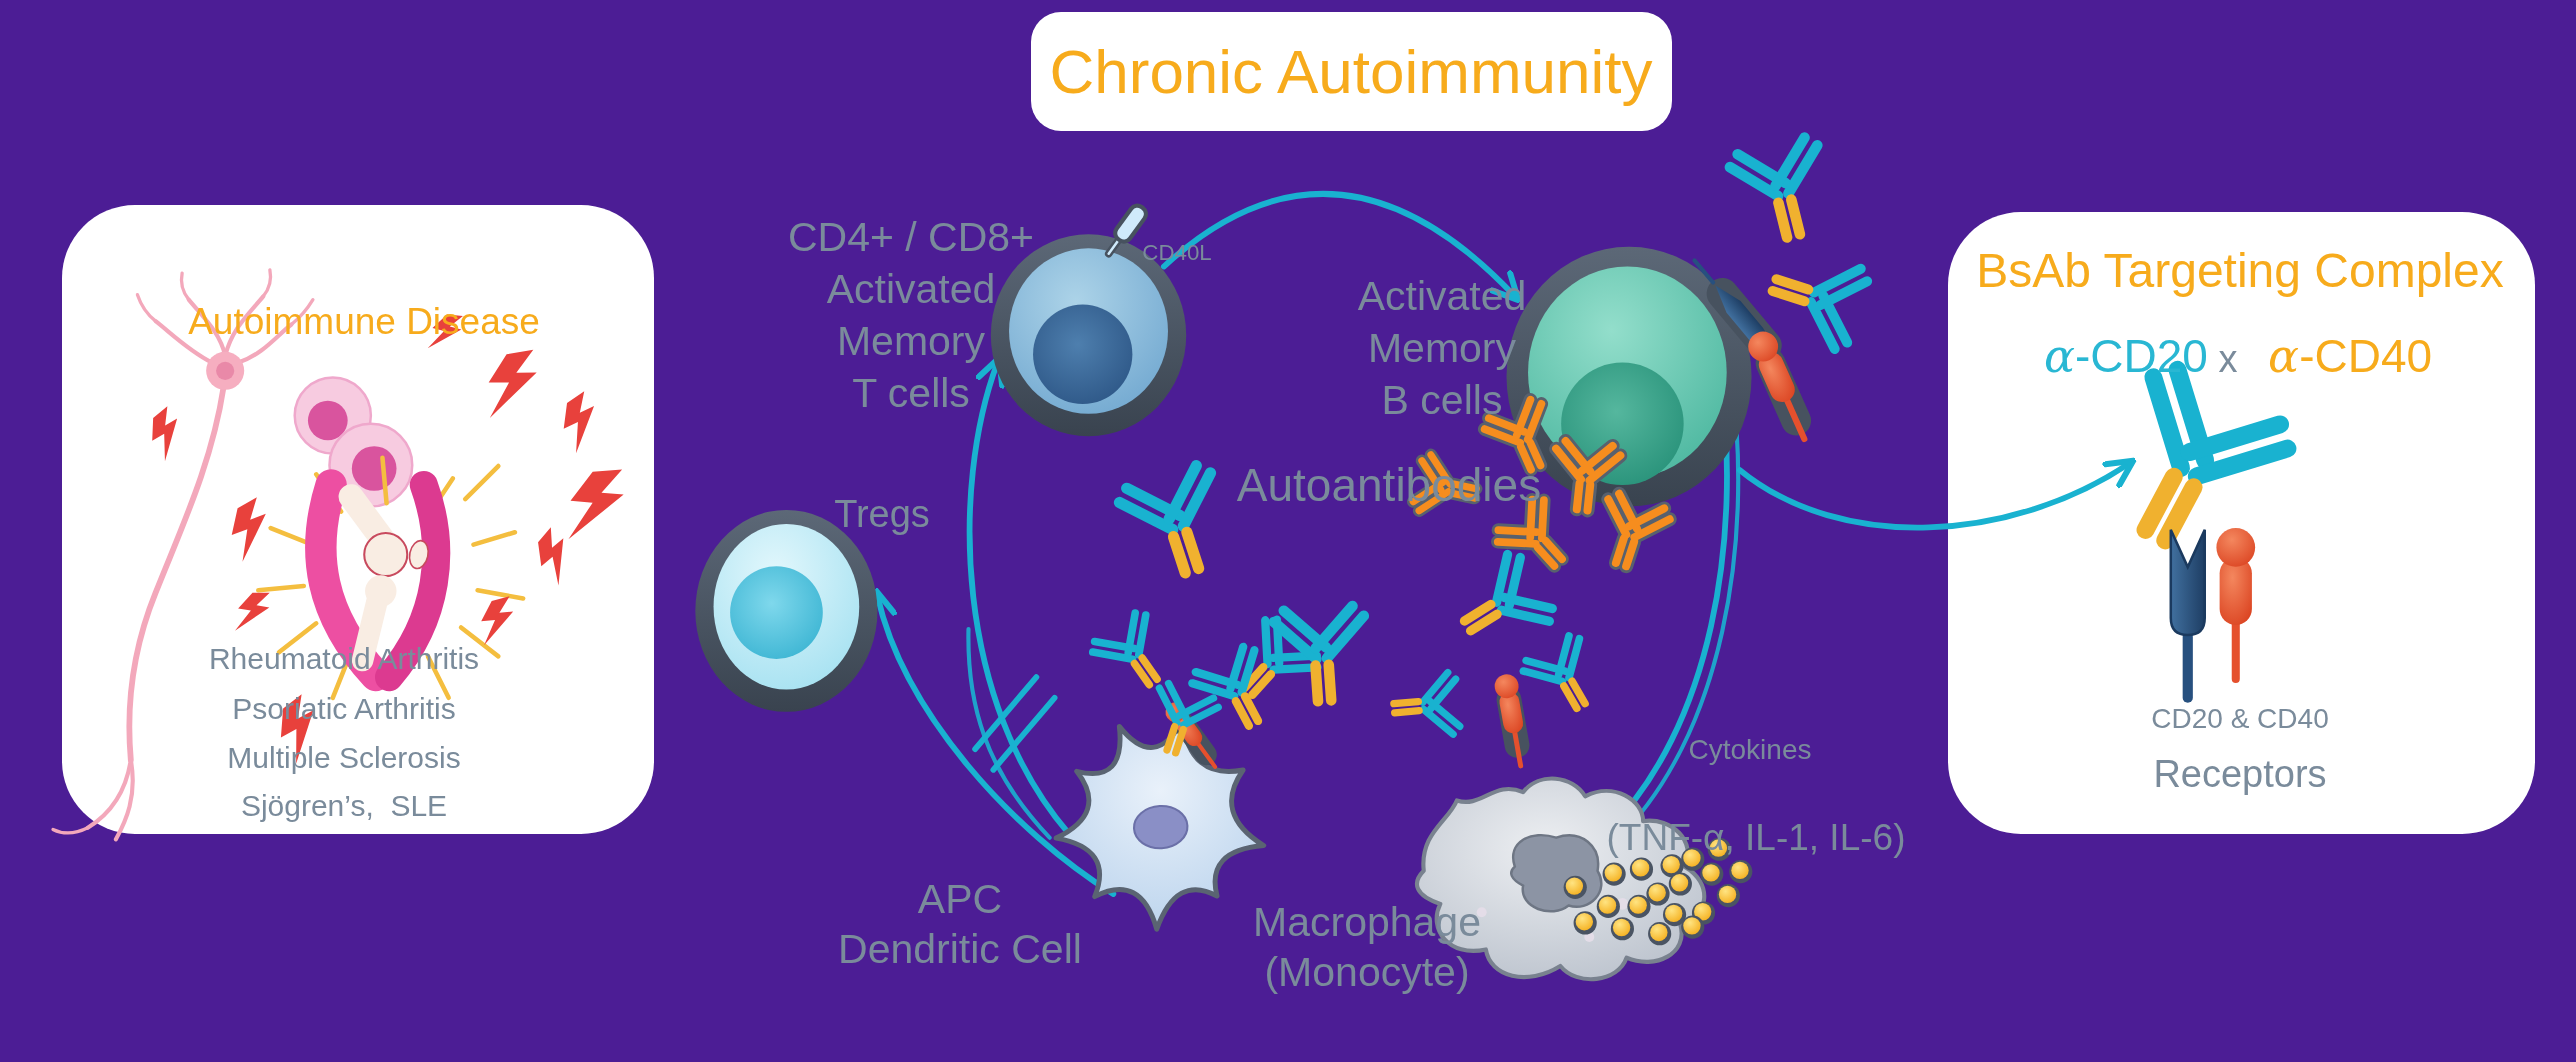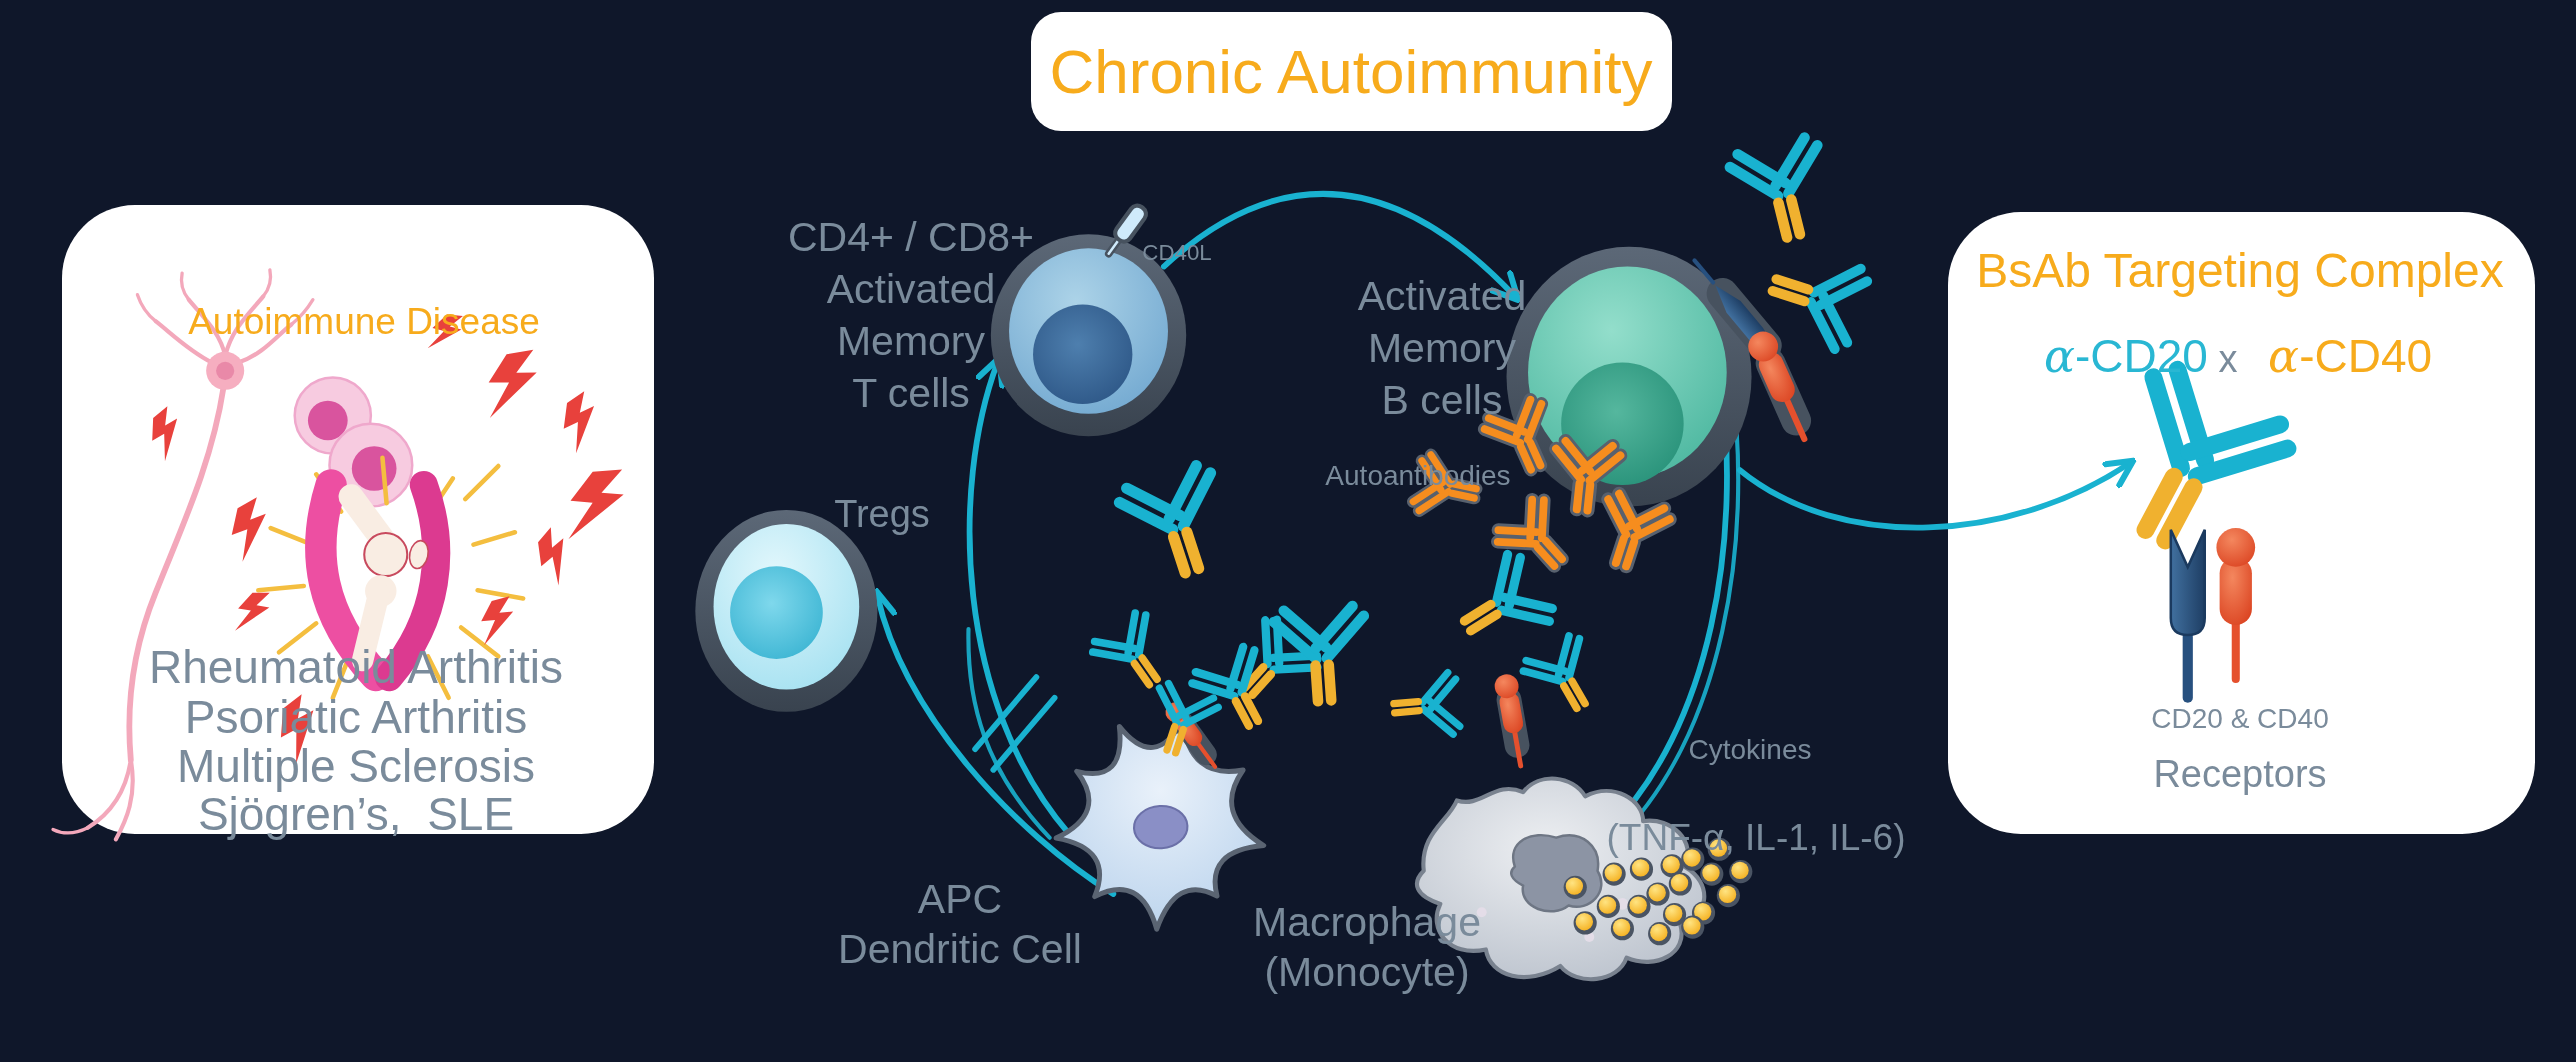--- a/index.html
+++ b/index.html
@@ -1,34 +1,34 @@
 <!DOCTYPE html>
 <html style="font-size:13.2px"><head>
 <meta charset="utf-8">
 <style>
   html,body{margin:0;padding:0;background:#000;}
-  .stage{position:relative;width:2576px;height:1062px;background:#0f172a;overflow:hidden;
+  .stage{position:relative;width:2576px;height:1062px;background:#4c1d95;overflow:hidden;
          font-family:"Liberation Sans",sans-serif;}
   .box{position:absolute;background:#fff;border-radius:73px;}
   .title-box{left:1031px;top:11.6px;width:641px;height:119px;border-radius:30px;}
   .left-box{left:62px;top:205px;width:592px;height:629px;}
   .right-box{left:1948px;top:212px;width:587px;height:622px;}
   svg.scene{position:absolute;left:0;top:0;z-index:2;}
   .lbl{position:absolute;z-index:3;color:#7A8B9B;text-align:center;
        transform:translateX(-50%);white-space:pre;line-height:1.0;}
   .orange{color:#F7AB1C;}
   .main-title{left:1351px;top:41px;font-size:62px;}
   .panel-title-left{left:364px;top:303px;font-size:37px;}
   .panel-title-right{left:2240px;top:247px;font-size:48px;}
   .subtitle{left:2238px;top:333px;font-size:46px;}
   .subtitle .cy{color:#29B7D3;}
   .subtitle .gx{color:#7A8B9B;font-size:38px;}
   .subtitle .or{color:#F7AB1C;margin-left:20px;}
   .subtitle i{font-family:"DejaVu Serif",serif;font-weight:400;}
-  .disease{left:356px;font-size:46px;}
+  .disease{left:344px;font-size:30px;}
   .cell-lbl{font-size:41px;}
   .small-lbl{font-size:22.3px;}
   .cite{left:1346px;top:1007px;font-size:25px;color:#7B8B9B;}
 </style>
 </head>
 <body>
 
 <div class="stage">
 
   <div class="box title-box"></div>
@@ -326,21 +326,21 @@
   <div class="lbl cell-lbl" style="left:911px;top:269px">Activated</div>
   <div class="lbl cell-lbl" style="left:911px;top:321px">Memory</div>
   <div class="lbl cell-lbl" style="left:911px;top:373px">T cells</div>
   <div class="lbl small-lbl" style="left:1177px;top:242px">CD40L</div>
 
   <div class="lbl cell-lbl" style="left:1442px;top:276px">Activated</div>
   <div class="lbl cell-lbl" style="left:1442px;top:328px">Memory</div>
   <div class="lbl cell-lbl" style="left:1442px;top:380px">B cells</div>
 
   <div class="lbl" style="left:882px;top:495px;font-size:38px">Tregs</div>
-  <div class="lbl" style="left:1418px;top:462px;font-size:28px">Autoantibodies</div>
+  <div class="lbl" style="left:1389px;top:462px;font-size:46px">Autoantibodies</div>
 
   <div class="lbl cell-lbl" style="left:960px;top:879px">APC</div>
   <div class="lbl cell-lbl" style="left:960px;top:929px">Dendritic Cell</div>
 
   <div class="lbl cell-lbl" style="left:1367px;top:902px">Macrophage</div>
   <div class="lbl cell-lbl" style="left:1367px;top:952px">(Monocyte)</div>
 
   <div class="lbl" style="left:1750px;top:736px;font-size:28px">Cytokines</div>
   <div class="lbl" style="left:1756px;top:819px;font-size:37px">(TNF-α, IL-1, IL-6)</div>
 

